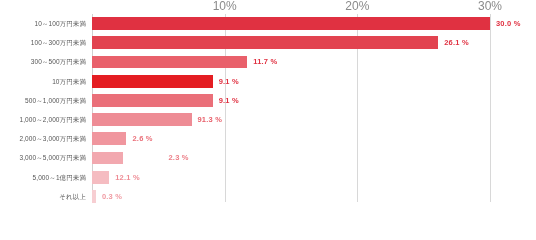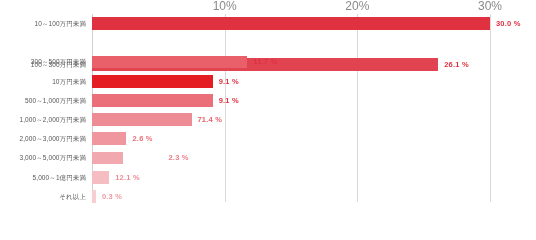--- a/index.html
+++ b/index.html
@@ -111,21 +111,21 @@
         <div class="gridline" style="left: 398px;"></div>
       </div>
   </div>
 
   <div id="rows">
       <div class="row" style="top: 14px;">
         <div class="row-label" style="color: rgb(85, 85, 85);">10～100万円未満</div>
         <div class="bar" style="width: 398px; background: rgb(224, 49, 65);"></div>
         <div class="bar-value" style="left: 496px; color: rgb(224, 49, 65);">30.0 %</div>
       </div>
-      <div class="row" style="top: 33.2px; margin-top: 22px;">
+      <div class="row" style="top: 33.2px;">
         <div class="row-label" style="color: rgb(85, 85, 85);">100～300万円未満</div>
         <div class="bar" style="width: 346.26px; background: rgb(226, 67, 80);"></div>
         <div class="bar-value" style="left: 444.26px; color: rgb(224, 49, 65);">26.1 %</div>
       </div>
       <div class="row" style="top: 52.4px;">
         <div class="row-label" style="color: rgb(85, 85, 85);">300～500万円未満</div>
         <div class="bar" style="width: 155.22px; background: rgb(233, 96, 107);"></div>
         <div class="bar-value" style="left: 253.22px; color: rgb(224, 49, 65);">11.7 %</div>
       </div>
       <div class="row" style="top: 71.6px;">
@@ -134,21 +134,21 @@
         <div class="bar-value" style="left: 218.727px; color: rgb(224, 49, 65);">9.1 %</div>
       </div>
       <div class="row" style="top: 90.8px;">
         <div class="row-label" style="color: rgb(85, 85, 85);">500～1,000万円未満</div>
         <div class="bar" style="width: 120.727px; background: rgb(234, 111, 121);"></div>
         <div class="bar-value" style="left: 218.727px; color: rgb(224, 49, 65);">9.1 %</div>
       </div>
       <div class="row" style="top: 110px;">
         <div class="row-label" style="color: rgb(85, 85, 85);">1,000～2,000万円未満</div>
         <div class="bar" style="width: 99.5px; background: rgb(238, 140, 149);"></div>
-        <div class="bar-value" style="left: 197.5px; color: rgb(232, 96, 107);">71.4 %</div>
+        <div class="bar-value" style="left: 197.5px; color: rgb(232, 96, 107);">91.3 %</div>
       </div>
       <div class="row" style="top: 129.2px;">
         <div class="row-label" style="color: rgb(85, 85, 85);">2,000～3,000万円未満</div>
         <div class="bar" style="width: 34.4933px; background: rgb(240, 150, 158);"></div>
         <div class="bar-value" style="left: 132.493px; color: rgb(234, 111, 121);">2.6 %</div>
       </div>
       <div class="row" style="top: 148.4px;">
         <div class="row-label" style="color: rgb(85, 85, 85);">3,000～5,000万円未満</div>
         <div class="bar" style="width: 30.5133px; background: rgb(242, 168, 175);"></div>
         <div class="bar-value" style="left: 128.513px; color: rgb(236, 125, 134); margin-left: 40px;">2.3 %</div>

